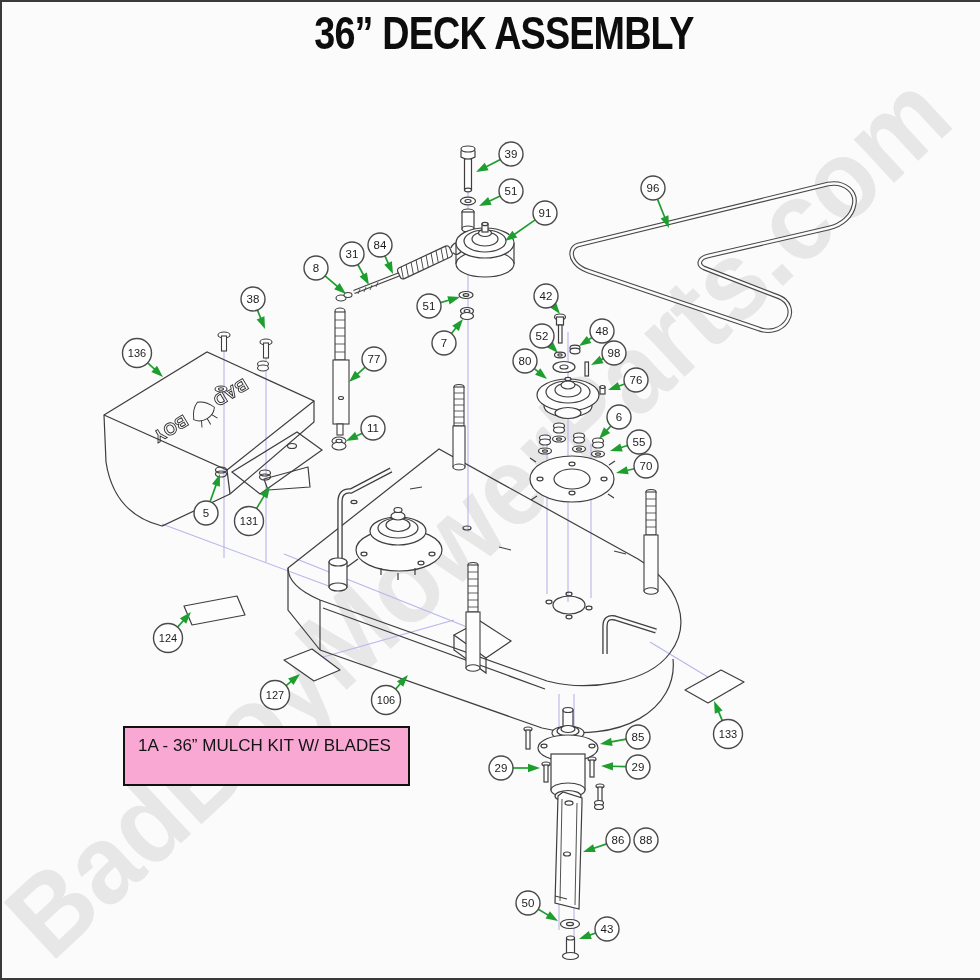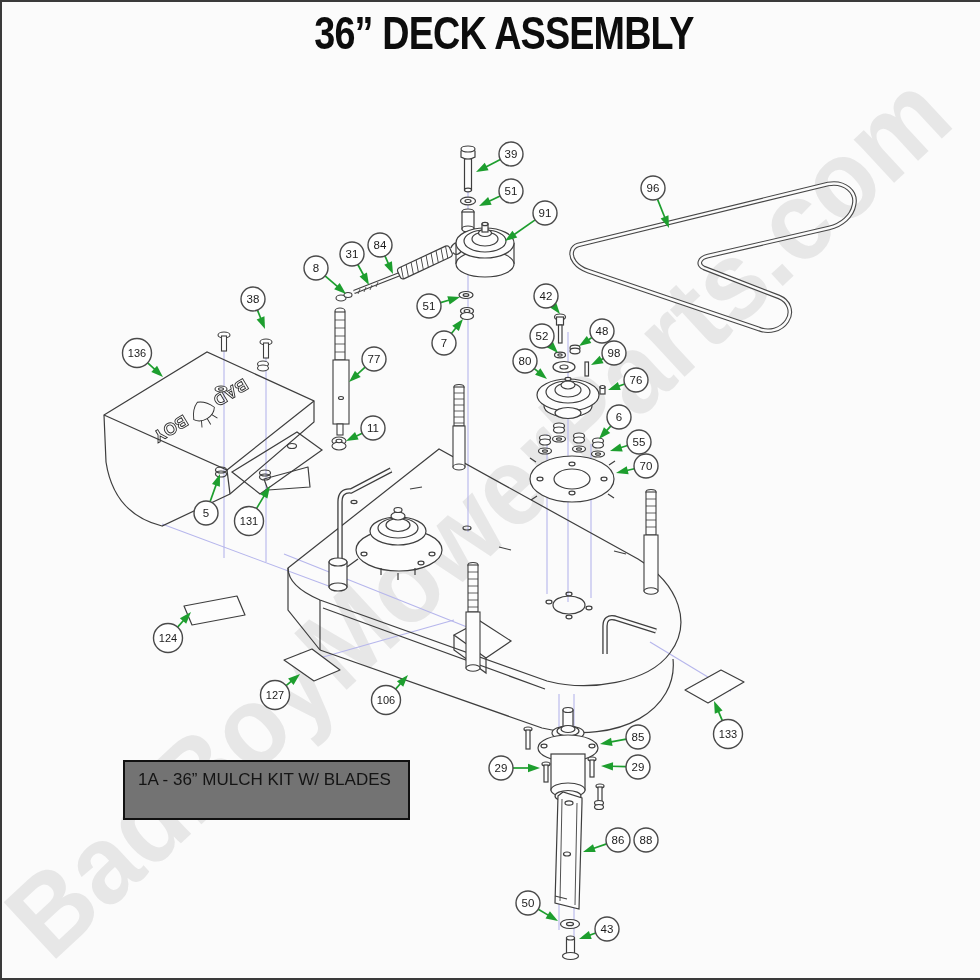--- a/index.html
+++ b/index.html
@@ -17,22 +17,22 @@
     position:absolute;left:0;top:4px;width:100%;
     text-align:center;
     font-size:46px;font-weight:bold;letter-spacing:-1px;
     color:#0d0d0d;
     transform:scaleX(0.82);
     transform-origin:50% 0;
     white-space:nowrap;
     z-index:3;
   }
   .legend{
-    position:absolute;left:121px;top:758px;width:270px;height:50px;
-    border:2px solid #111;background:#737373;
+    position:absolute;left:121px;top:724px;width:270px;height:50px;
+    border:2px solid #111;background:#f9a8d4;
     padding:6px 0 0 13px;
     font-size:17px;color:#141414;line-height:24px;
     z-index:3;white-space:nowrap;
   }
   text{font-family:"Liberation Sans", sans-serif;}
 </style>
 </head>
 <body>
 
 <div class="page">

